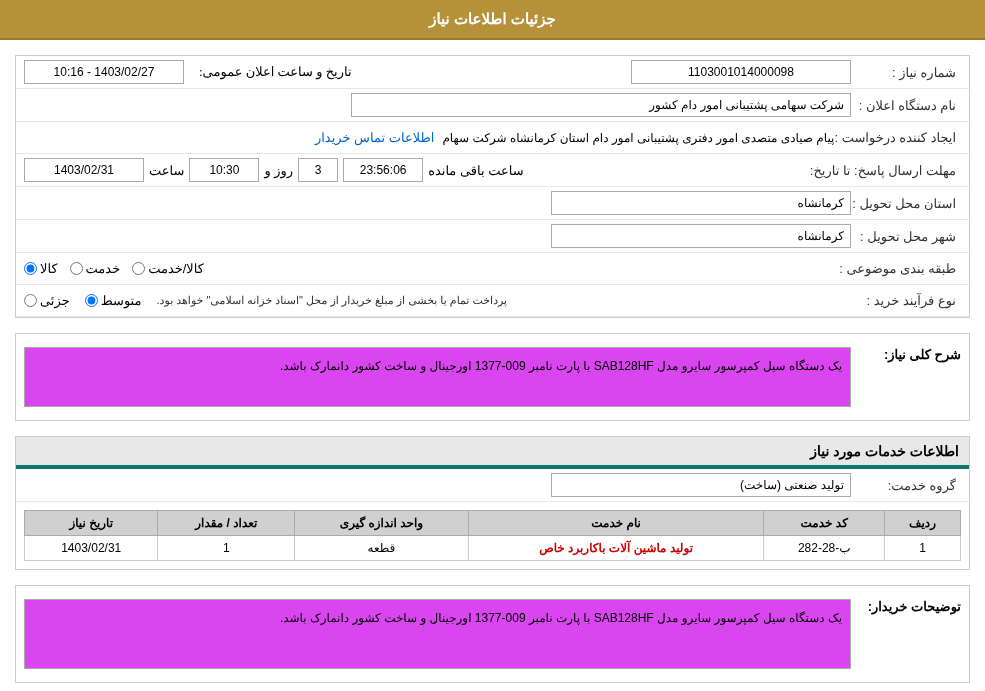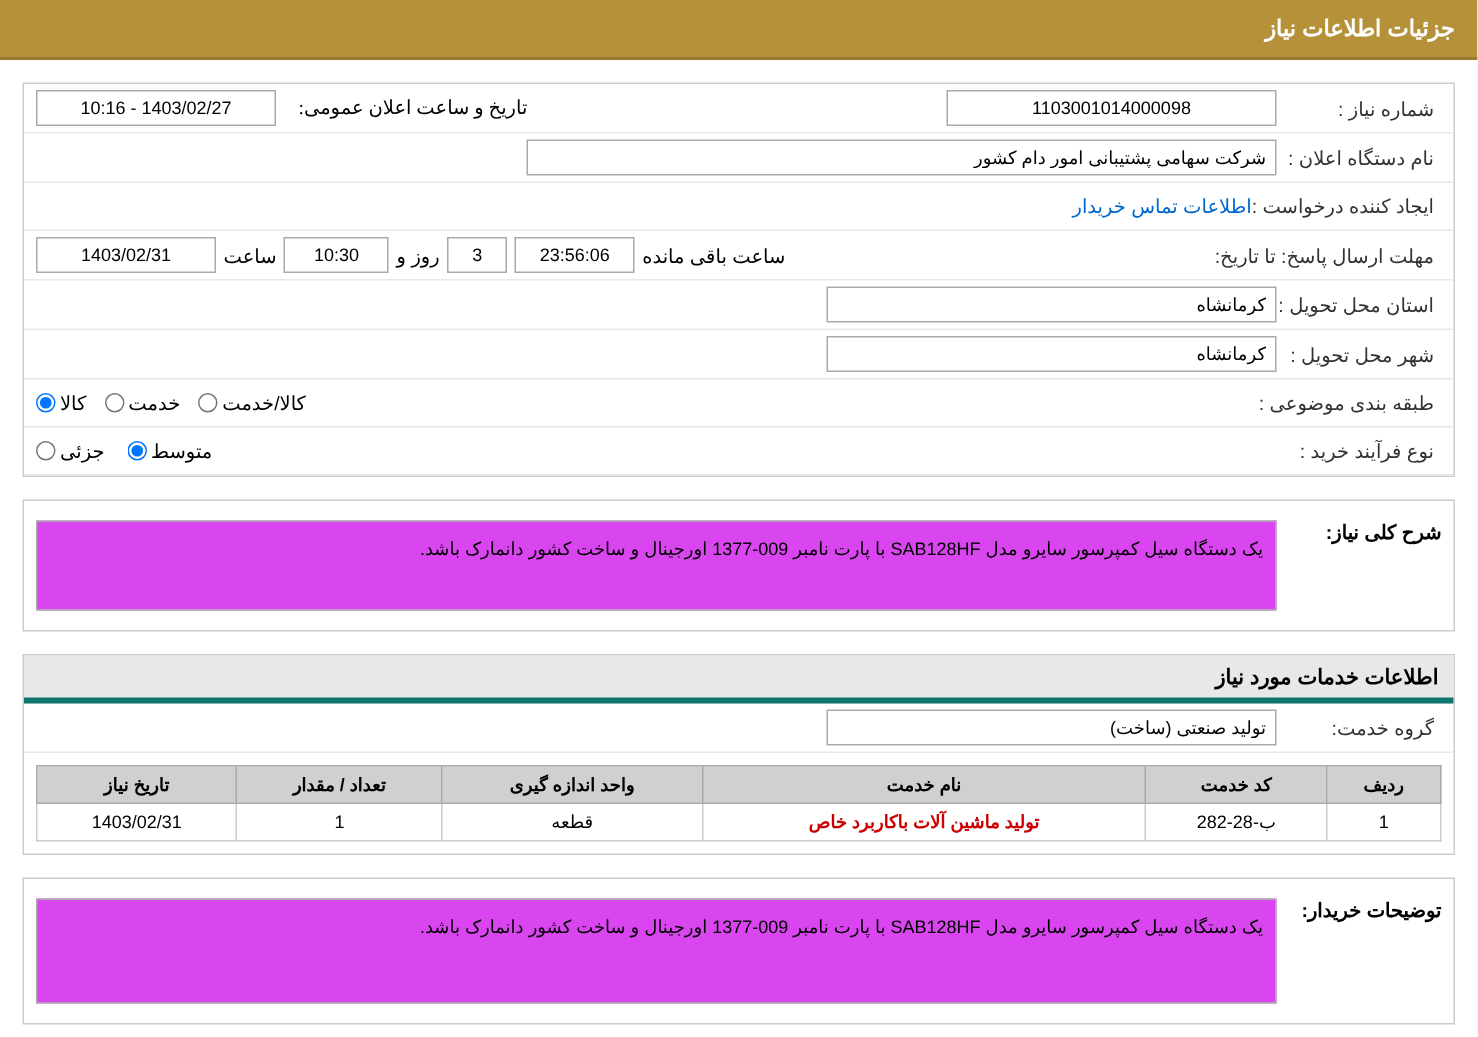--- a/index.html
+++ b/index.html
@@ -11,20 +11,21 @@
     }
     .page-wrapper {
       max-width: 985px;
       margin: 0 auto;
       background: #fff;
       padding: 0;
     }
     .header-bar {
       background: #b5913a;
       color: #fff;
+      text-align: center;
       padding: 10px 15px;
       font-size: 15px;
       font-weight: bold;
       border-bottom: 2px solid #9a7a2e;
     }
     .main-content {
       padding: 15px;
     }
     .section-box {
       border: 1px solid #ccc;
@@ -149,20 +150,21 @@
       <div class="info-row">
         <span class="info-label">نام دستگاه اعلان :</span>
         <div class="info-value">
           <input type="text" class="input-field" style="width: 500px;" readonly="" value="شرکت سهامی پشتیبانی امور دام کشور">
         </div>
       </div>
 
       <div class="info-row">
         <span class="info-label">ایجاد کننده درخواست :</span>
         <div class="info-value" style="display:flex; align-items:center; gap:8px;">
+          <span style="font-size:12px;">پیام صیادی متصدی امور دفتری پشتیبانی امور دام استان کرمانشاه شرکت سهام</span>
           <a href="#" class="blue-link">اطلاعات تماس خریدار</a>
         </div>
       </div>
 
       <div class="info-row">
         <span class="info-label" style="min-width:130px;">مهلت ارسال پاسخ: تا تاریخ:</span>
         <div class="info-value">
           <div class="countdown-row">
             <input type="text" class="input-field date-input" style="width: 120px; text-align: center;" readonly="" value="1403/02/31">
             <span>ساعت</span>
@@ -216,20 +218,21 @@
             <div class="radio-row" style="gap:15px;">
               <div class="radio-item">
                 <span>متوسط</span>
                 <input type="radio" name="process" checked="" style="">
               </div>
               <div class="radio-item">
                 <span>جزئی</span>
                 <input type="radio" name="process" style="">
               </div>
             </div>
+            <span style="font-size:11px; color:#333; margin-right:20px;">پرداخت تمام یا بخشی از مبلغ خریدار از محل "اسناد خزانه اسلامی" خواهد بود.</span>
           </div>
         </div>
       </div>
 
     </div>
 
     <div class="section-box">
       <div style="display:flex; align-items:flex-start; padding:8px;">
         <span style="font-weight:bold; min-width:100px; text-align:right; padding-top:5px; font-size:13px;">شرح کلی نیاز:</span>
         <div style="flex:1; padding-right:10px;">

